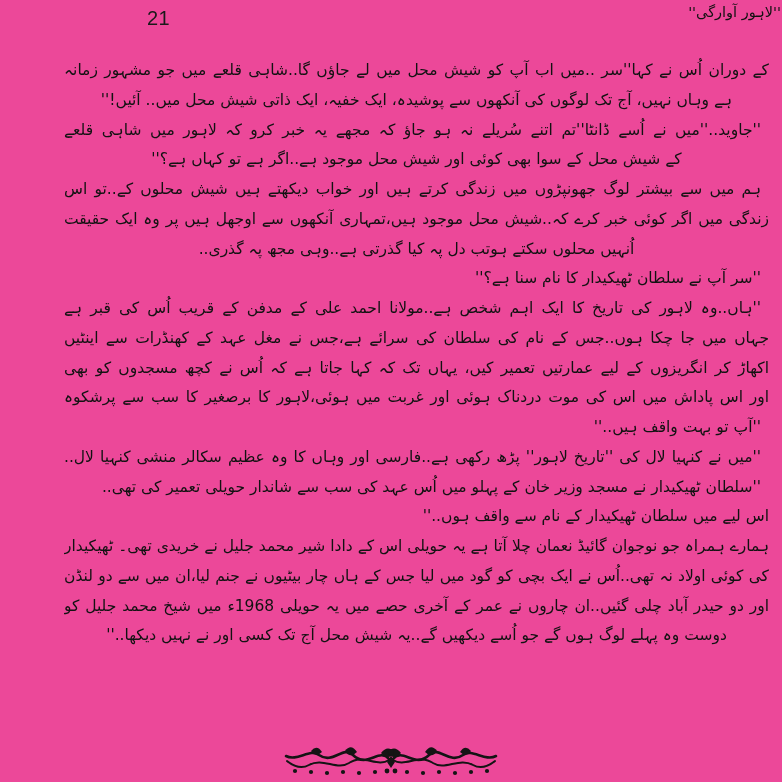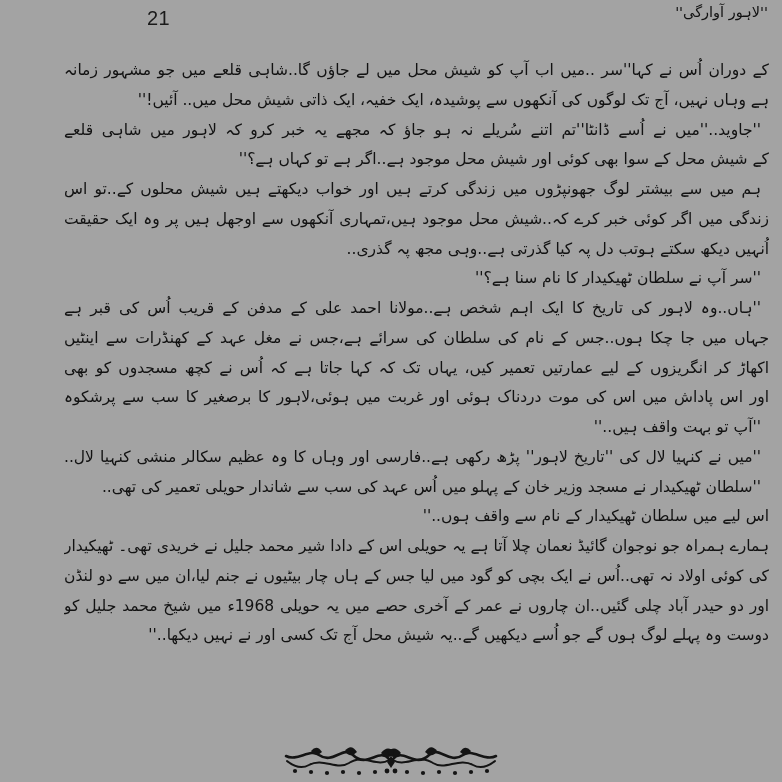--- a/index.html
+++ b/index.html
@@ -6,34 +6,34 @@
   body {
     width: 782px; height: 782px;
     background: #ffffff;
     font-family: "DejaVu Sans", sans-serif;
     color: #141414;
     position: relative;
     overflow: hidden;
   }
   .page {
     position: absolute; inset: 0;
-    background: #a3a3a3;
+    background: #ec4899;
     padding-left: 44px;
   }
   .page-number {
     position: absolute;
     top: 7px; left: 147px;
     font-family: "Liberation Sans", "DejaVu Sans", sans-serif;
     font-size: 20px;
     letter-spacing: 0.5px;
     color: #1a1a1a;
   }
   .running-title {
     position: absolute;
-    top: 4px; right: 14px;
+    top: 4px; right: 1px;
     direction: rtl;
     font-size: 14.5px;
     color: #111;
     white-space: nowrap;
   }
   .body-text {
     position: absolute;
     top: 56px; right: 13px; left: 64px;
     direction: rtl;
     font-size: 15.5px;
@@ -42,21 +42,21 @@
   }
   .body-text p {
     margin: 0;
     height: 29.75px;
     overflow: hidden;
     white-space: nowrap;
   }
   
   .j { text-align: justify; text-align-last: justify; white-space: normal !important; }
   
-  .c { }
+  .c { text-align: center; }
   
   .r { }
   
   .ind { padding-right: 8px; }
   .ornament {
     position: absolute;
     top: 744px; left: 0; right: 0;
     text-align: center;
   }
   .ornament svg { display: inline-block; }
@@ -70,21 +70,21 @@
 
   <div class="running-title">''لاہور آوارگی''</div>
 
   <div class="body-text">
     <p class="j">کے دوران اُس نے کہا''سر ..میں اب آپ کو شیش محل میں لے جاؤں گا..شاہی قلعے میں جو مشہور زمانہ شیش محل</p>
     <p class="c">ہے وہاں نہیں، آج تک لوگوں کی آنکھوں سے پوشیدہ، ایک خفیہ، ایک ذاتی شیش محل میں.. آئیں!''</p>
     <p class="j ind">''جاوید..''میں نے اُسے ڈانٹا''تم اتنے سُریلے نہ ہو جاؤ کہ مجھے یہ خبر کرو کہ لاہور میں شاہی قلعے</p>
     <p class="c">کے شیش محل کے سوا بھی کوئی اور شیش محل موجود ہے..اگر ہے تو کہاں ہے؟''</p>
     <p class="j ind">ہم میں سے بیشتر لوگ جھونپڑوں میں زندگی کرتے ہیں اور خواب دیکھتے ہیں شیش محلوں کے..تو اس</p>
     <p class="j">زندگی میں اگر کوئی خبر کرے کہ..شیش محل موجود ہیں،تمہاری آنکھوں سے اوجھل ہیں پر وہ ایک حقیقت ہیں اور تم</p>
-    <p class="c">اُنہیں دیکھ سکتے ہوتب دل پہ کیا گذرتی ہے..وہی مجھ پہ گذری..</p>
+    <p class="c">اُنہیں محلوں سکتے ہوتب دل پہ کیا گذرتی ہے..وہی مجھ پہ گذری..</p>
     <p class="r ind">''سر آپ نے سلطان ٹھیکیدار کا نام سنا ہے؟''</p>
     <p class="j ind">''ہاں..وہ لاہور کی تاریخ کا ایک اہم شخص ہے..مولانا احمد علی کے مدفن کے قریب اُس کی قبر ہے</p>
     <p class="j">جہاں میں جا چکا ہوں..جس کے نام کی سلطان کی سرائے ہے،جس نے مغل عہد کے کھنڈرات سے اینٹیں</p>
     <p class="j">اکھاڑ کر انگریزوں کے لیے عمارتیں تعمیر کیں، یہاں تک کہ کہا جاتا ہے کہ اُس نے کچھ مسجدوں کو بھی مسمار کر دیا</p>
     <p class="j">اور اس پاداش میں اس کی موت دردناک ہوئی اور غربت میں ہوئی،لاہور کا برصغیر کا سب سے پرشکوہ قلعہ نما</p>
     <p class="r ind">''آپ تو بہت واقف ہیں..''</p>
     <p class="j ind">''میں نے کنہیا لال کی ''تاریخ لاہور'' پڑھ رکھی ہے..فارسی اور وہاں کا وہ عظیم سکالر منشی کنہیا لال..</p>
     <p class="r ind">''سلطان ٹھیکیدار نے مسجد وزیر خان کے پہلو میں اُس عہد کی سب سے شاندار حویلی تعمیر کی تھی..</p>
     <p class="r">اس لیے میں سلطان ٹھیکیدار کے نام سے واقف ہوں..''</p>
     <p class="j">ہمارے ہمراہ جو نوجوان گائیڈ نعمان چلا آتا ہے یہ حویلی اس کے دادا شیر محمد جلیل نے خریدی تھی۔ ٹھیکیدار سلطان</p>

